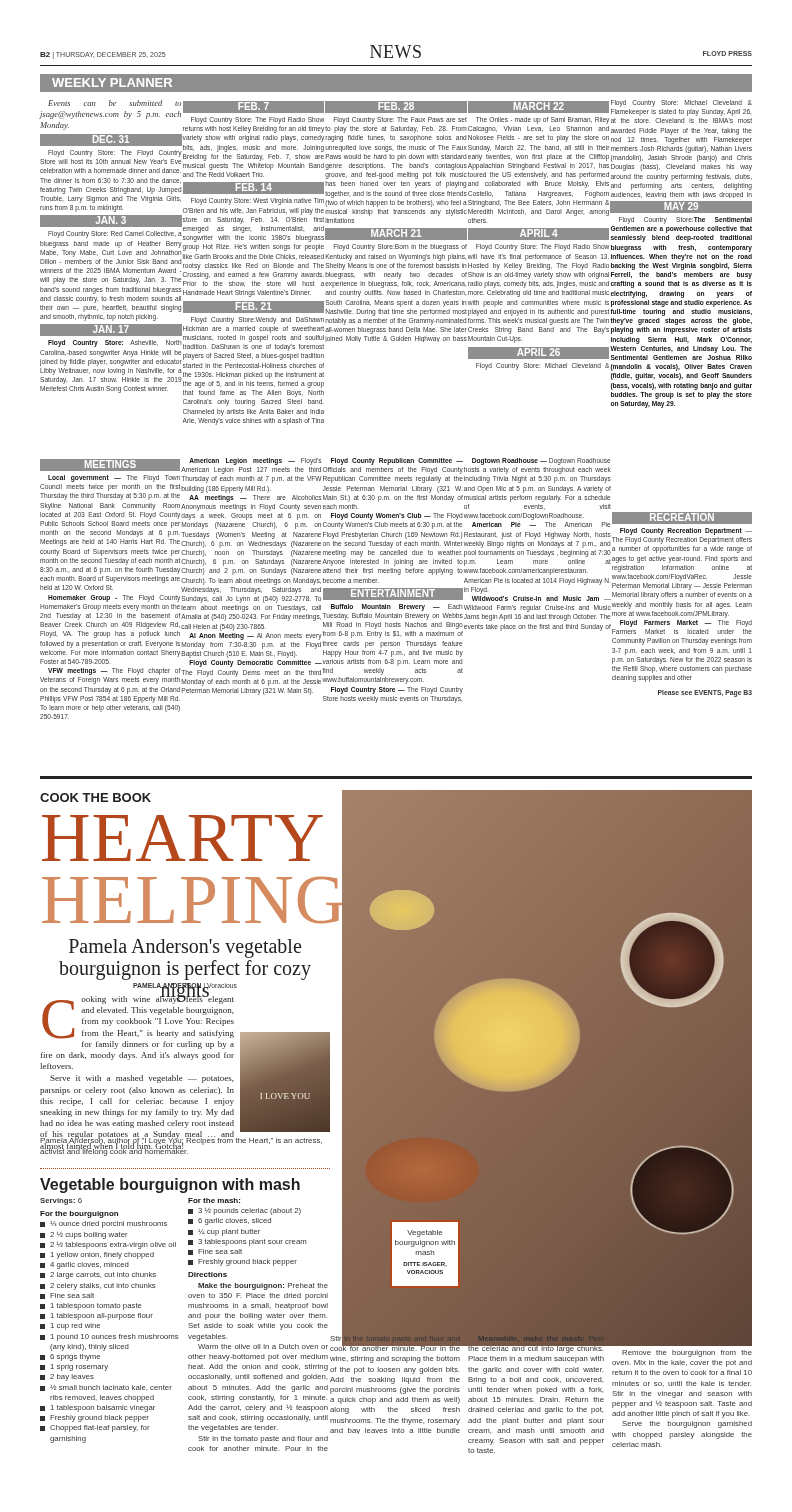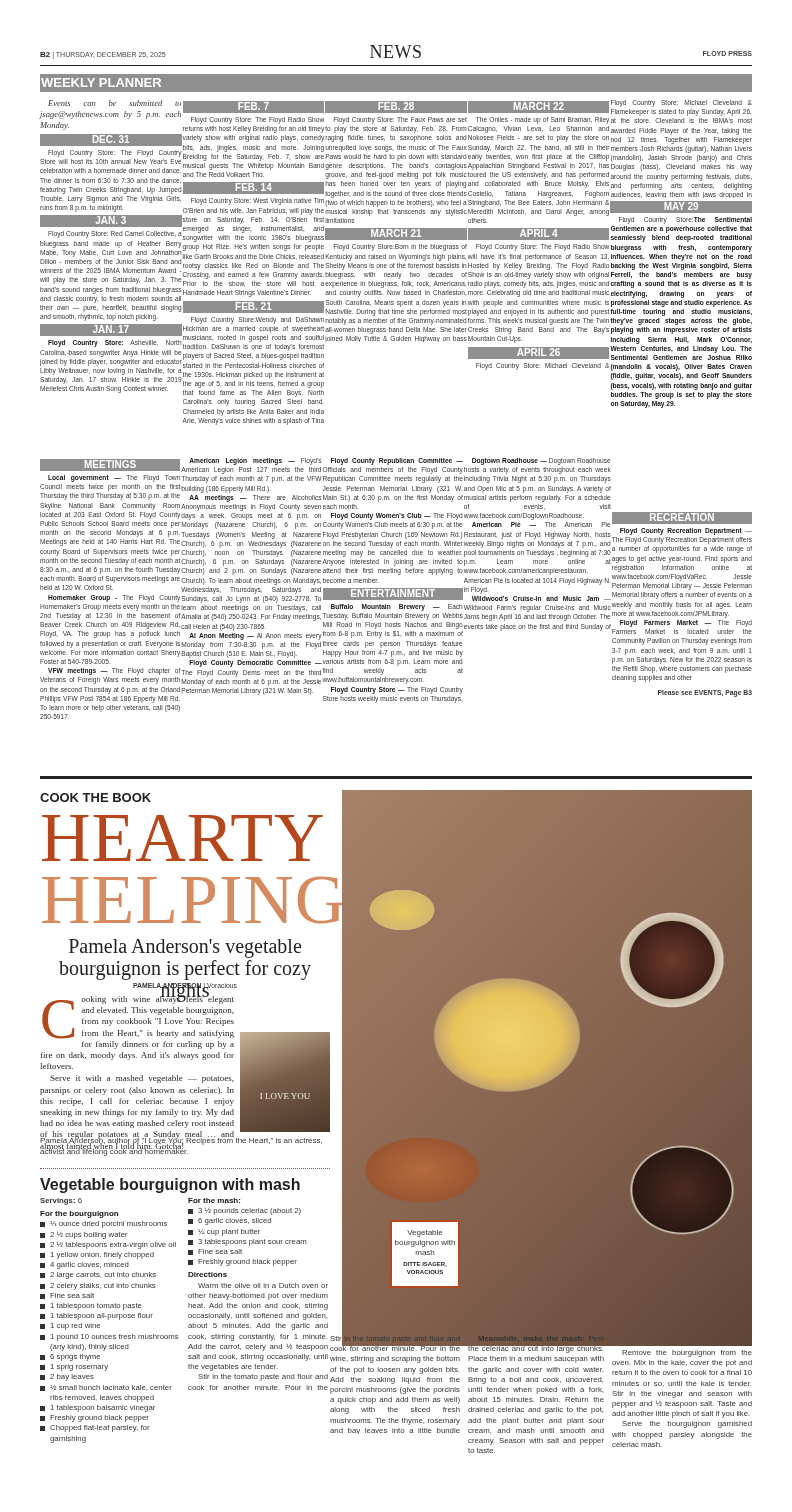--- a/index.html
+++ b/index.html
@@ -3,21 +3,21 @@
 <meta charset="utf-8">
 <style>
 *{box-sizing:border-box;margin:0;padding:0}
 body{width:792px;height:1512px;background:#fff;font-family:"Liberation Sans",sans-serif;color:#222;position:relative;overflow:hidden}
 .page{position:absolute;left:40px;top:0;width:712px}
 .masthead{position:absolute;top:36px;left:0;width:712px;height:30px;border-bottom:1.5px solid #222}
 .mh-left{position:absolute;left:0;top:14px;font-size:7px;color:#444}
 .mh-left b{font-size:8px;color:#222}
 .mh-center{position:absolute;left:0;width:100%;text-align:center;top:6px;font-family:"Liberation Serif",serif;font-size:18px;letter-spacing:.5px}
 .mh-right{position:absolute;right:0;top:14px;font-size:7px;font-weight:bold;color:#444}
-.sec-bar{background:#8f8f8f;color:#fff;font-weight:bold;font-size:13px;padding:1px 1px;height:18px;line-height:16px}
+.sec-bar{background:#8f8f8f;color:#fff;font-weight:bold;font-size:13px;padding:1px 12px;height:18px;line-height:16px}
 .sub-bar{background:#8f8f8f;color:#fff;font-weight:bold;font-size:10px;text-align:center;height:12px;line-height:12px;margin:3px 0 2px}
 .cols{display:flex;gap:1px}
 .col{flex:1;font-size:6.6px;line-height:9.2px;text-align:justify;font-family:"Liberation Sans",sans-serif;color:#333}
 .col p{text-indent:8px}
 .col b{color:#111}
 .intro{font-family:"Liberation Serif",serif;font-style:italic;font-size:8.5px;line-height:11px;text-indent:8px;margin-bottom:3px;color:#333}
 .weekly{position:absolute;top:74px;left:0;width:712px}
 .ongoing{position:absolute;top:454px;left:0;width:712px}
 .see{font-size:6.8px;text-align:right;margin-top:6px;font-weight:bold;color:#333}
 .rule{position:absolute;top:776px;left:0;width:712px;height:3px;background:#222}
@@ -204,20 +204,21 @@
         <h4 style="margin-top:0">For the mash:</h4>
         <ul id="mash-list">
             <li>3 ½ pounds celeriac (about 2)</li>
             <li>6 garlic cloves, sliced</li>
             <li>¼ cup plant butter</li>
             <li>3 tablespoons plant sour cream</li>
             <li>Fine sea salt</li>
             <li>Freshly ground black pepper</li>
           </ul>
         <h4>Directions</h4>
+        <p><b>Make the bourguignon:</b><span> Preheat the oven to 350 F. Place the dried porcini mushrooms in a small, heatproof bowl and pour the boiling water over them. Set aside to soak while you cook the vegetables.</span></p>
         <p>Warm the olive oil in a Dutch oven or other heavy-bottomed pot over medium heat. Add the onion and cook, stirring occasionally, until softened and golden, about 5 minutes. Add the garlic and cook, stirring constantly, for 1 minute. Add the carrot, celery and ½ teaspoon salt and cook, stirring occasionally, until the vegetables are tender.</p>
         <p style="height:20px;overflow:hidden">Stir in the tomato paste and flour and cook for another minute. Pour in the wine, stirring and scraping the bottom of the pot to loosen any golden bits. Add the soaking liquid from the porcini mushrooms (give the porcinis a quick chop and add them as well) along with the sliced fresh mushrooms. Tie the thyme, rosemary and bay leaves into a little bundle with a piece of twine and add to the pot. Cover the pot and put in the oven to cook until the vegetables are very tender and the stew has thickened slightly, 20 to 30 minutes.</p>
       </div>
       <div class="r-text" style="left:290px;top:138px;width:130px">
         <p style="text-indent:0;height:100px;overflow:hidden">Stir in the tomato paste and flour and cook for another minute. Pour in the wine, stirring and scraping the bottom of the pot to loosen any golden bits. Add the soaking liquid from the porcini mushrooms (give the porcinis a quick chop and add them as well) along with the sliced fresh mushrooms. Tie the thyme, rosemary and bay leaves into a little bundle with a piece of twine and add to the pot. Cover the pot and put in the oven to cook until the vegetables are very tender and the stew has thickened slightly, 20 to 30 minutes.</p>
       </div>
       <div class="r-text" style="left:428px;top:138px;width:136px">
         <p><b>Meanwhile, make the mash:</b><span> Peel the celeriac and cut into large chunks. Place them in a medium saucepan with the garlic and cover with cold water. Bring to a boil and cook, uncovered, until tender when poked with a fork, about 15 minutes. Drain. Return the drained celeriac and garlic to the pot, add the plant butter and plant sour cream, and mash until smooth and creamy. Season with salt and pepper to taste.</span></p>
       </div>
       <div class="r-text" style="left:572px;top:152px;width:140px">

